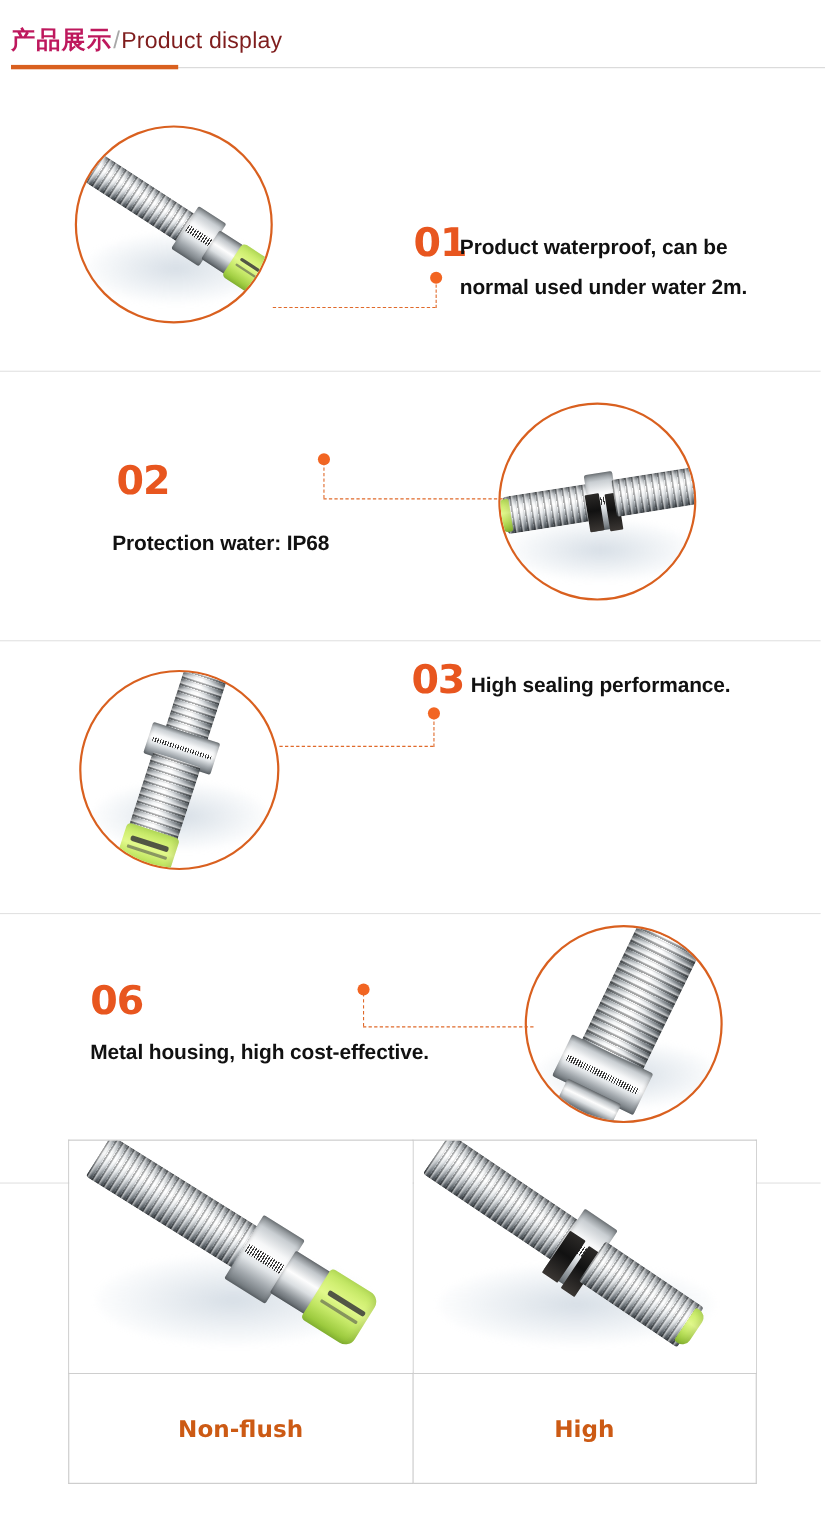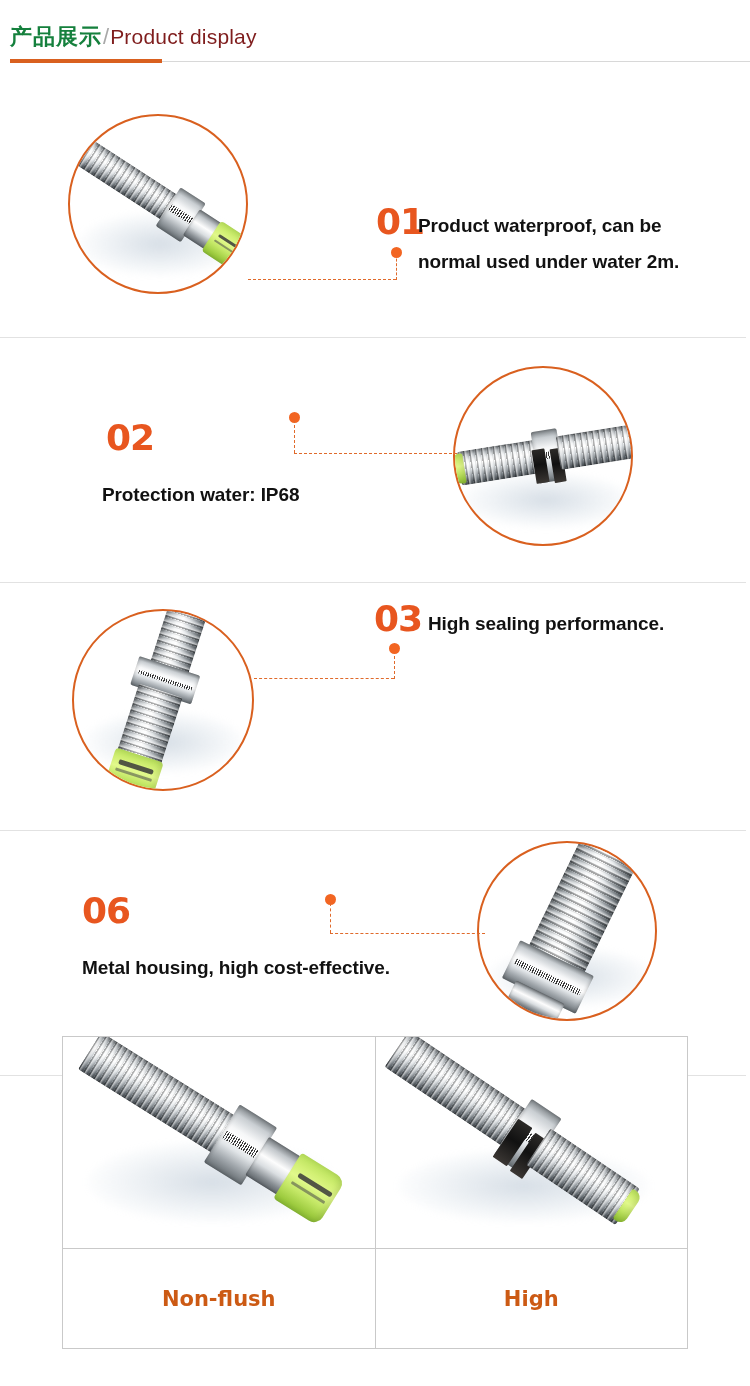--- a/index.html
+++ b/index.html
@@ -21,21 +21,21 @@
     padding: 26px 0 0 10px;
   }
   .header-title-row {
     display: flex;
     align-items: baseline;
     line-height: 1;
   }
   .title-cn {
     font-size: 22px;
     font-weight: 700;
-    color: #15803d;
+    color: #be185d;
     letter-spacing: 1px;
     font-family: "DejaVu Sans", "Liberation Sans", sans-serif;
   }
   .title-sep {
     font-size: 22px;
     color: #a8a8a8;
     font-weight: 400;
     margin: 0 1px;
   }
   .title-en {
@@ -355,21 +355,21 @@
       </div>
     </div>
   </div>
 
   <div class="conn-dot" style="left:325px; top:63px;"></div>
   <div class="conn-v" style="left:330px; top:72px; height:30px;"></div>
   <div class="conn-h" style="left:330px; top:102px; width:155px;"></div>
 
   <div class="num-badge" style="left:82px; top:62px;">06</div>
 
-  <div class="feature-text" style="left:82px; top:122px;">Metal housing, high cost-effective.</div>
+  <div class="feature-text" style="left:82px; top:112px;">Metal housing, high cost-effective.</div>
 </div>
 
 <div class="compare-wrap">
   <table class="compare-table">
     <tbody>
         <tr>
 
       <td class="cmp-img-cell">
         <div class="shadow-blob" style="left:24px; top:104px; width:250px; height:82px;"></div>
         <div class="sensor" style="left:-4px; top:14px; width:290px; height:180px; transform: rotate(32deg);">

